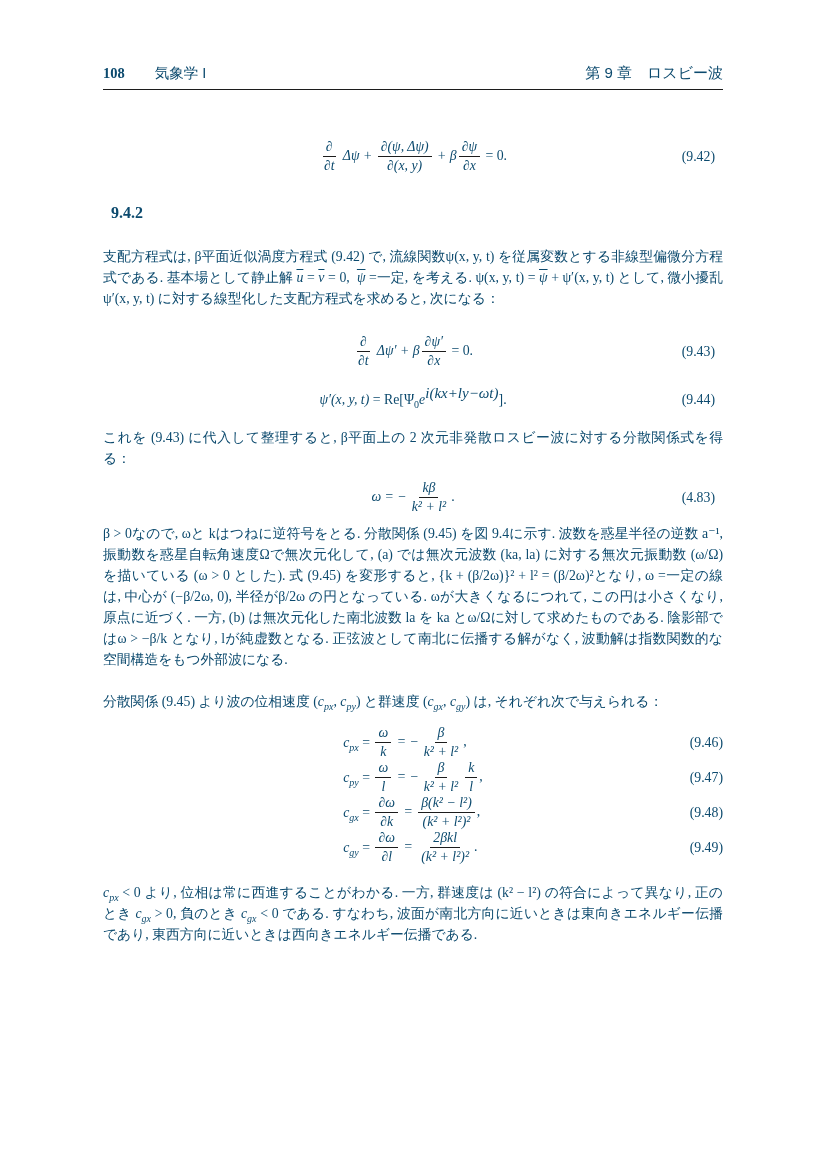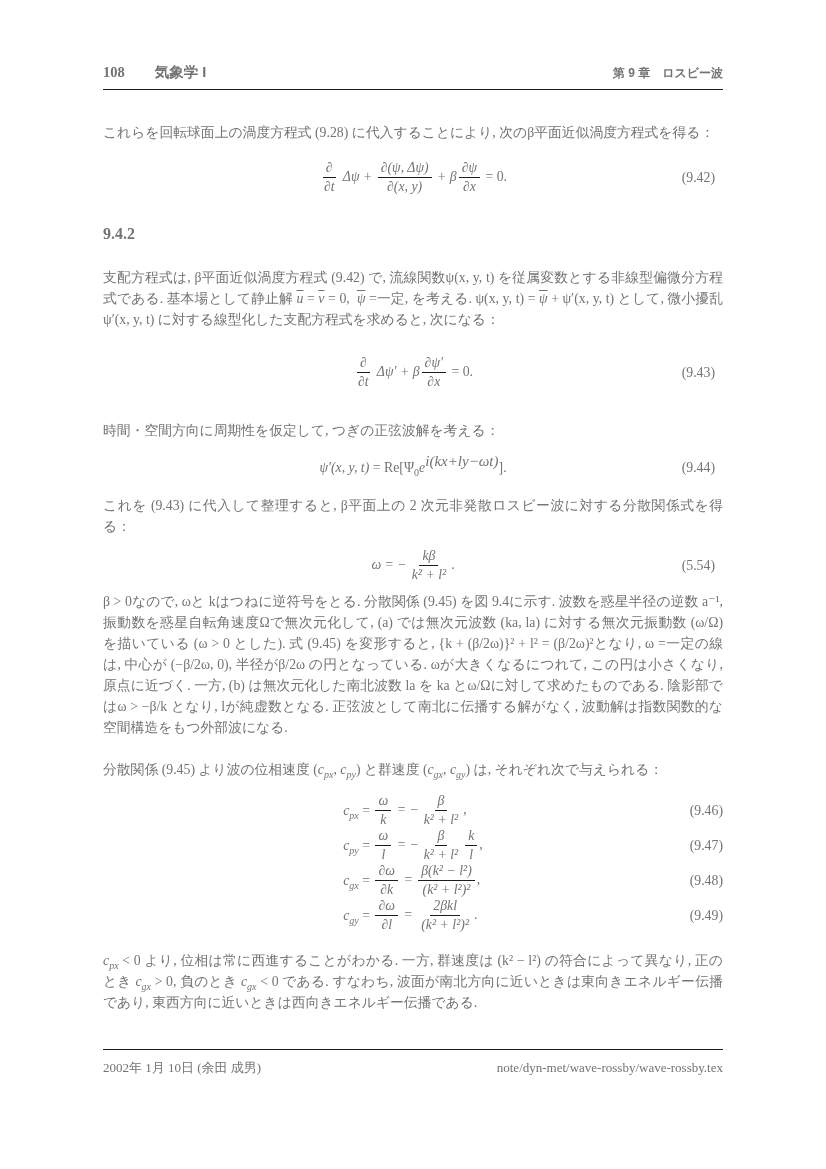--- a/index.html
+++ b/index.html
@@ -1,44 +1,44 @@
 <!DOCTYPE html>
 <html lang="ja"><head>
 <meta charset="utf-8">
 <style>
   html, body { margin: 0; padding: 0; background: #ffffff; }
   .page {
     position: relative;
     width: 775px; height: 1169px;
     background: #ffffff;
-    color: #737373;
+    color: #0c4a6e;
     font-family: "Liberation Serif", "DejaVu Serif", serif;
     font-size: 13.8px;
     line-height: 21px;
     overflow: hidden;
   }
-  .gothic { font-family: "Liberation Sans", "DejaVu Sans", sans-serif; font-weight: 700; }
+  .gothic { font-family: "Liberation Sans", "DejaVu Sans", sans-serif; font-weight: 400; }
 
   
   .header {
     position: absolute; top: 62px; left: 103px; width: 620px;
     border-bottom: 1.5px solid #1c1c1c;
     padding-bottom: 5px;
     display: flex; align-items: baseline;
   }
   .pgnum  { font-weight: 700; font-size: 14.5px; }
   .ltitle { margin-left: 30px; font-size: 14.5px; }
-  .rtitle { margin-left: auto; font-size: 12px; }
+  .rtitle { margin-left: auto; font-size: 15px; }
 
   
   .main { position: absolute; top: 122px; left: 103px; width: 620px; }
   p.body { margin: 0; text-align: justify; }
 
   
-  .sechead { margin: 0; display: flex; align-items: baseline; line-height: 22px; gap: 28px; }
+  .sechead { margin: 8px; display: flex; align-items: baseline; line-height: 22px; gap: 28px; }
   .sechead .no  { font-weight: 700; font-size: 16px; font-family: "Liberation Serif", "DejaVu Serif", serif; }
   .sechead .ttl { margin-left: 22px; font-size: 16.5px; }
 
   
   .eq { position: relative; display: flex; justify-content: center; align-items: center; }
   .eq .row { display: inline-block; white-space: nowrap; }
   .eqnum { position: absolute; right: 8px; top: 50%; transform: translateY(-50%); font-style: normal; }
 
   .frac { display: inline-flex; flex-direction: column; align-items: center; vertical-align: middle; margin: 0 2px; }
   .frac .fr { display: block; line-height: 18px; padding: 0 3px; text-align: center; white-space: pre; }
@@ -89,21 +89,20 @@
 <div class="page">
 
   <div class="header">
     <span class="pgnum">108</span>
     <span class="ltitle gothic">気象学 I</span>
     <span class="rtitle gothic">第 9 章　ロスビー波</span>
   </div>
 
   <div class="main">
 
-    <p class="body">これらを回転球面上の渦度方程式 (9.28) に代入することにより, 次のβ平面近似渦度方程式を得る：</p>
 
     <div class="eq" id="eq942">
       <span class="row"><span class="frac">
             <span class="fr num mi">∂</span>
             <span class="fr mi">∂t</span>
           </span><span class="mi"> Δψ + </span><span class="frac">
             <span class="fr num mi">∂(ψ, Δψ)</span>
             <span class="fr mi">∂(x, y)</span>
           </span><span class="mi"> + β</span><span class="frac">
             <span class="fr num mi">∂ψ</span>
@@ -123,35 +122,34 @@
             <span class="fr num mi">∂</span>
             <span class="fr mi">∂t</span>
           </span><span class="mi"> Δψ′ + β</span><span class="frac">
             <span class="fr num mi">∂ψ′</span>
             <span class="fr mi">∂x</span>
           </span><span class="mu"> = 0.</span></span>
       <span class="eqnum">(9.43)</span>
     </div>
 
 
-    <p class="body" id="p3">時間・空間方向に周期性を仮定して, つぎの正弦波解を考える：</p>
 
     <div class="eq" id="eq944">
       <span class="row"><span class="mi">ψ′(x, y, t)</span><span class="mu"> = Re[</span><span class="mu">Ψ</span><span class="msub0">0</span><span class="mi">e</span><span class="msup">i(kx+ly−ωt)</span><span class="mu">].</span></span>
       <span class="eqnum">(9.44)</span>
     </div>
 
     <p class="body" id="p4">これを (9.43) に代入して整理すると, β平面上の 2 次元非発散ロスビー波に対する分散関係式を得る：</p>
 
     <div class="eq" id="eq945">
       <span class="row"><span class="mi">ω = −</span><span class="frac">
             <span class="fr num mi">kβ</span>
             <span class="fr mi">k² + l²</span>
           </span><span class="mu">.</span></span>
-      <span class="eqnum">(5.54)</span>
+      <span class="eqnum">(4.83)</span>
     </div>
 
     <p class="body" id="p5">β &gt; 0なので, ωと kはつねに逆符号をとる. 分散関係 (9.45) を図 9.4に示す. 波数を惑星半径の逆数 a⁻¹, 振動数を惑星自転角速度Ωで無次元化して, (a) では無次元波数 (ka, la) に対する無次元振動数 (ω/Ω) を描いている (ω &gt; 0 とした). 式 (9.45) を変形すると, {k + (β/2ω)}² + l² = (β/2ω)²となり, ω =一定の線は, 中心が (−β/2ω, 0), 半径がβ/2ω の円となっている. ωが大きくなるにつれて, この円は小さくなり, 原点に近づく. 一方, (b) は無次元化した南北波数 la を ka とω/Ωに対して求めたものである. 陰影部ではω &gt; −β/k となり, lが純虚数となる. 正弦波として南北に伝播する解がなく, 波動解は指数関数的な空間構造をもつ外部波になる.</p>
 
     <p class="body" id="p6"><span>分散関係 (9.45) より波の位相速度 (</span><i class="pvar">c</i><sub class="psub">px</sub><span>, </span><i class="pvar">c</i><sub class="psub">py</sub><span>) と群速度 (</span><i class="pvar">c</i><sub class="psub">gx</sub><span>, </span><i class="pvar">c</i><sub class="psub">gy</sub><span>) は, それぞれ次で与えられる：</span></p>
 
     <div id="eqarr">
       <div class="eqarr-grid">
 
         <div class="lhs">
@@ -212,18 +210,14 @@
       <span class="arrlabel" style="top:0">(9.46)</span>
       <span class="arrlabel" style="top:35px">(9.47)</span>
       <span class="arrlabel" style="top:70px">(9.48)</span>
       <span class="arrlabel" style="top:105px">(9.49)</span>
     </div>
 
     <p class="body" id="p7"><i class="pvar">c</i><sub class="psub">px</sub><span> &lt; 0 より, 位相は常に西進することがわかる. 一方, 群速度は (k² − l²) の符合によって異なり, 正のとき </span><i class="pvar">c</i><sub class="psub">gx</sub><span> &gt; 0, 負のとき </span><i class="pvar">c</i><sub class="psub">gx</sub><span> &lt; 0 である. すなわち, 波面が南北方向に近いときは東向きエネルギー伝播であり, 東西方向に近いときは西向きエネルギー伝播である.</span></p>
 
   </div>
 
-  <div class="footer">
-    <span>2002年 1月 10日 (余田 成男)</span>
-    <span>note/dyn-met/wave-rossby/wave-rossby.tex</span>
-  </div>
 
 </div>
 
 </body></html>

